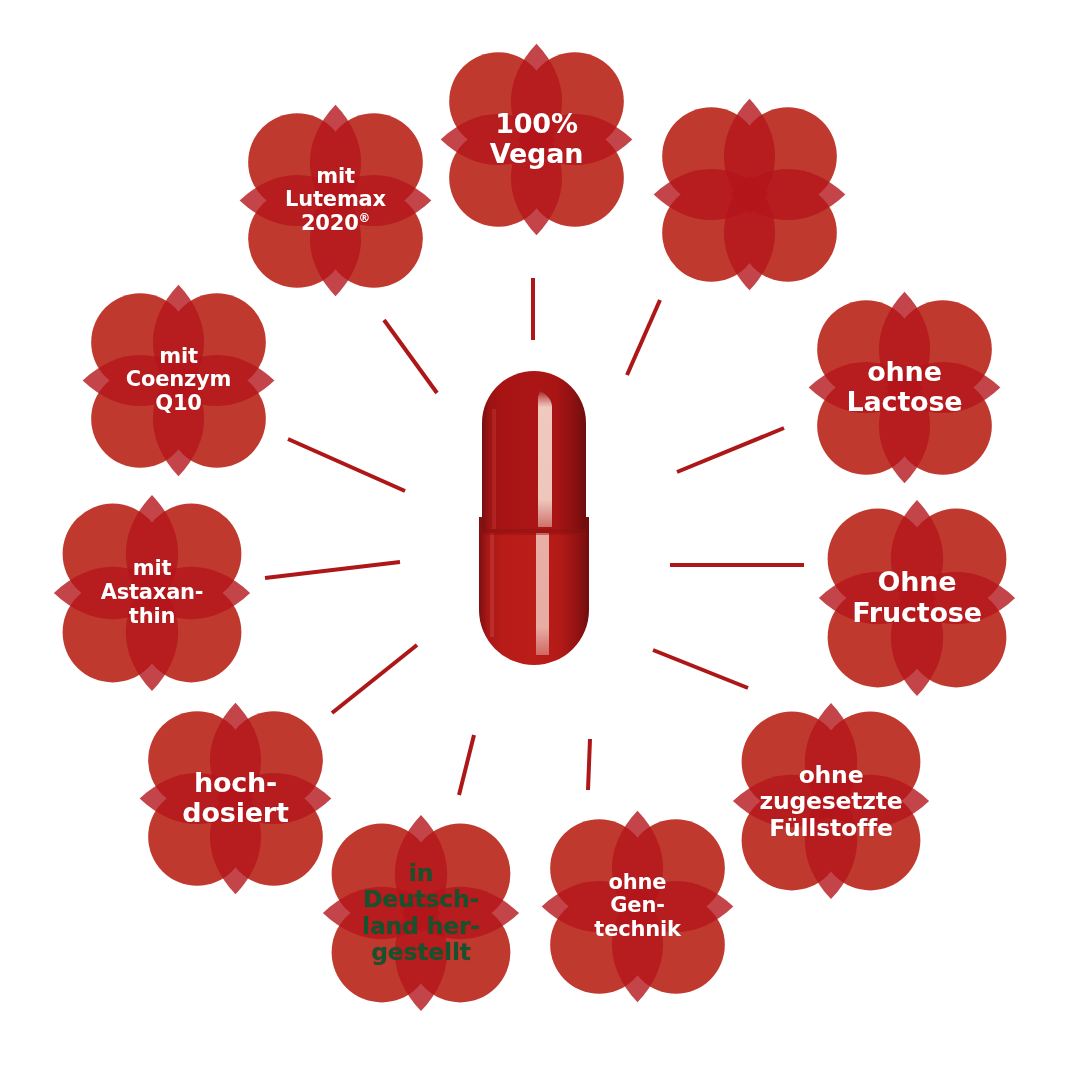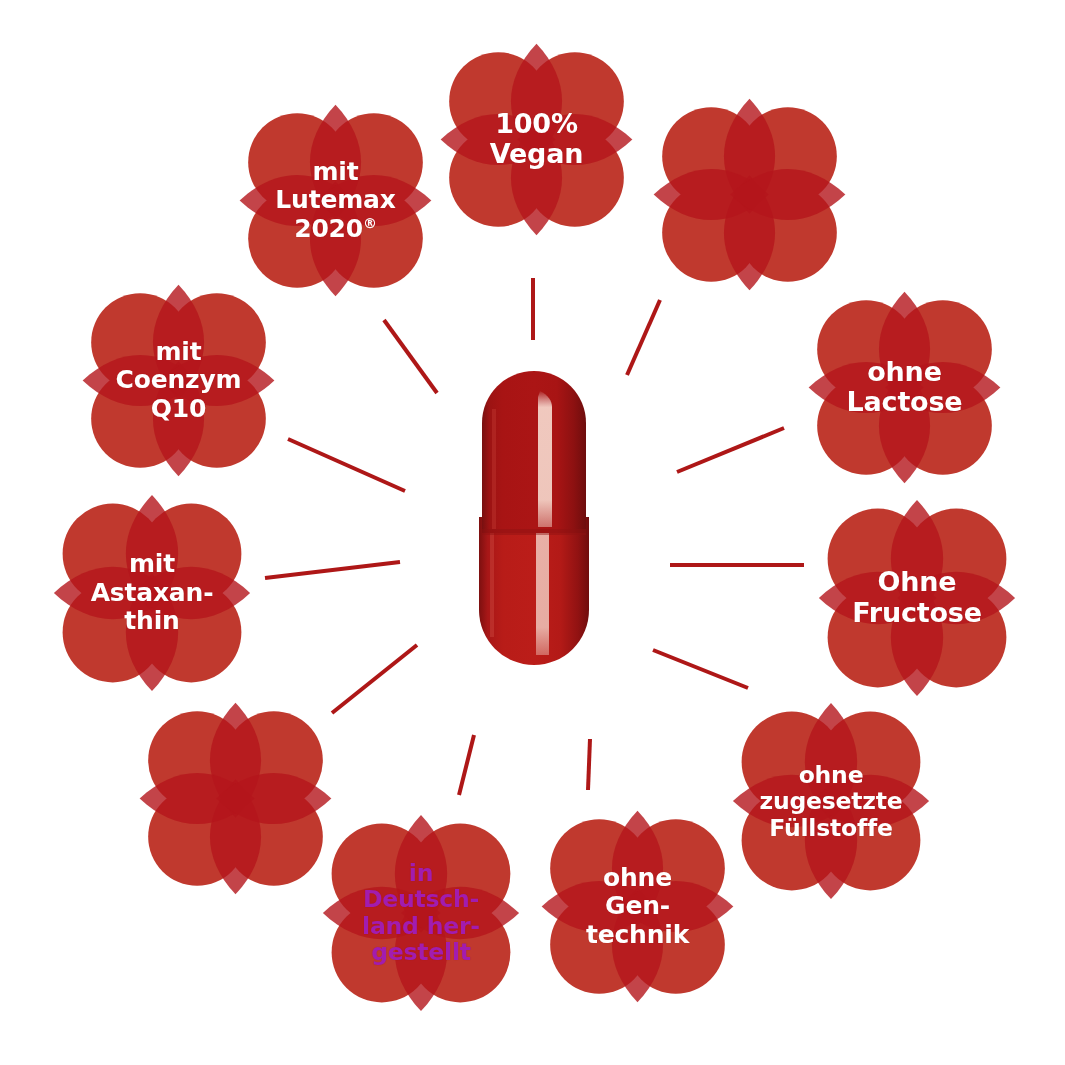--- a/index.html
+++ b/index.html
@@ -48,21 +48,21 @@
     color: #ffffff;
     font-family: "DejaVu Sans", sans-serif;
     font-weight: bold;
     font-size: 27px;
     line-height: 1.14;
     letter-spacing: -0.2px;
     white-space: pre-line;
     text-shadow: 0 0 1px rgba(140,20,20,0.35);
     pointer-events: none;
   }
-  .badge .blabel.sz-s  { font-size: 25px; }
+  .badge .blabel.sz-s  { font-size: 21px; }
   .badge .blabel.sz-xs { font-size: 23.5px; line-height: 1.12; }
   .badge .blabel sup {
     font-size: 0.56em;
     vertical-align: super;
     line-height: 0;
   }
 </style>
 </head>
 <body>
 
@@ -255,40 +255,42 @@
     <circle cx="64" cy="136" r="46"></circle>
     <circle cx="136" cy="136" r="46"></circle>
   </g>
   <g fill="#b4151c" fill-opacity="0.80">
     <path d="M100,10 C132,44 132,84 100,118 C68,84 68,44 100,10 Z"></path>
     <path d="M100,190 C68,156 68,116 100,82 C132,116 132,156 100,190 Z"></path>
     <path d="M10,100 C44,68 84,68 118,100 C84,132 44,132 10,100 Z"></path>
     <path d="M190,100 C156,132 116,132 82,100 C116,68 156,68 190,100 Z"></path>
   </g>
 </svg>
-        <div class="blabel sz-xs" style="color: #a21caf; width: 204px;">in
+        <div class="blabel sz-xs" style="color: #14532d; width: 204px;">in
 Deutsch-
 land her-
 gestellt</div>
       </div>
       <div class="badge" style="left: 129px; top: 692px; width: 213px; height: 213px;">
 <svg class="rosette" viewBox="0 0 200 200">
   <g fill="#c0392e">
     <circle cx="64" cy="64" r="46"></circle>
     <circle cx="136" cy="64" r="46"></circle>
     <circle cx="64" cy="136" r="46"></circle>
     <circle cx="136" cy="136" r="46"></circle>
   </g>
   <g fill="#b4151c" fill-opacity="0.80">
     <path d="M100,10 C132,44 132,84 100,118 C68,84 68,44 100,10 Z"></path>
     <path d="M100,190 C68,156 68,116 100,82 C132,116 132,156 100,190 Z"></path>
     <path d="M10,100 C44,68 84,68 118,100 C84,132 44,132 10,100 Z"></path>
     <path d="M190,100 C156,132 116,132 82,100 C116,68 156,68 190,100 Z"></path>
   </g>
 </svg>
+        <div class="blabel" style="color: rgb(255, 255, 255); width: 199px;">hoch-
+dosiert</div>
       </div>
       <div class="badge" style="left: 43px; top: 484px; width: 218px; height: 218px;">
 <svg class="rosette" viewBox="0 0 200 200">
   <g fill="#c0392e">
     <circle cx="64" cy="64" r="46"></circle>
     <circle cx="136" cy="64" r="46"></circle>
     <circle cx="64" cy="136" r="46"></circle>
     <circle cx="136" cy="136" r="46"></circle>
   </g>
   <g fill="#b4151c" fill-opacity="0.80">

